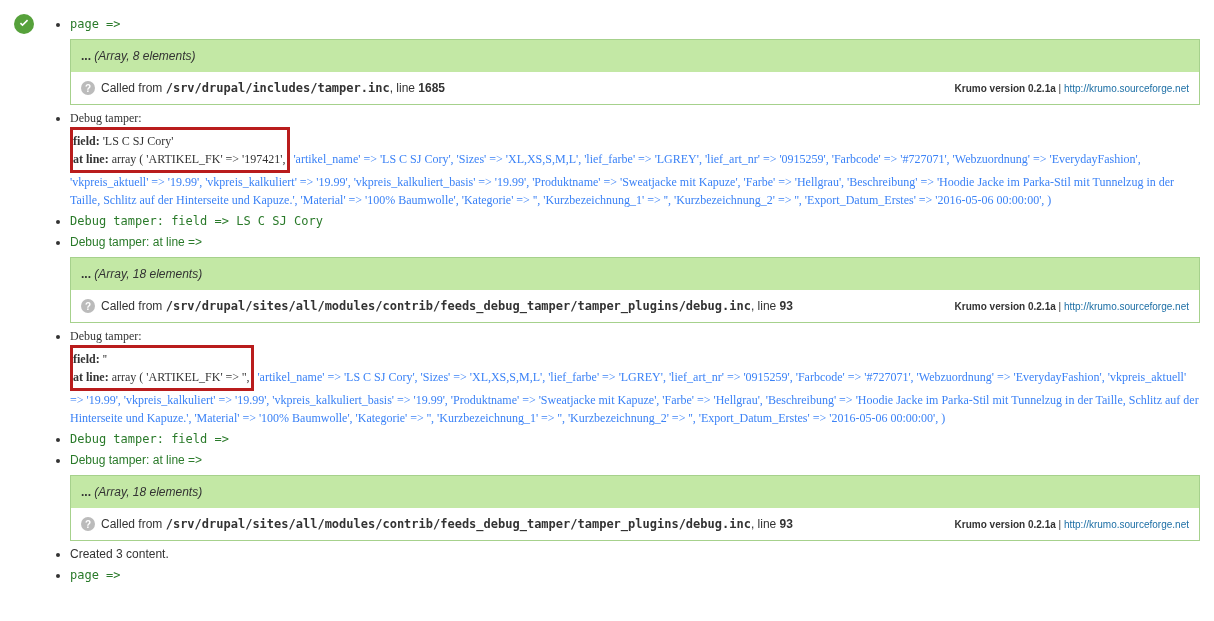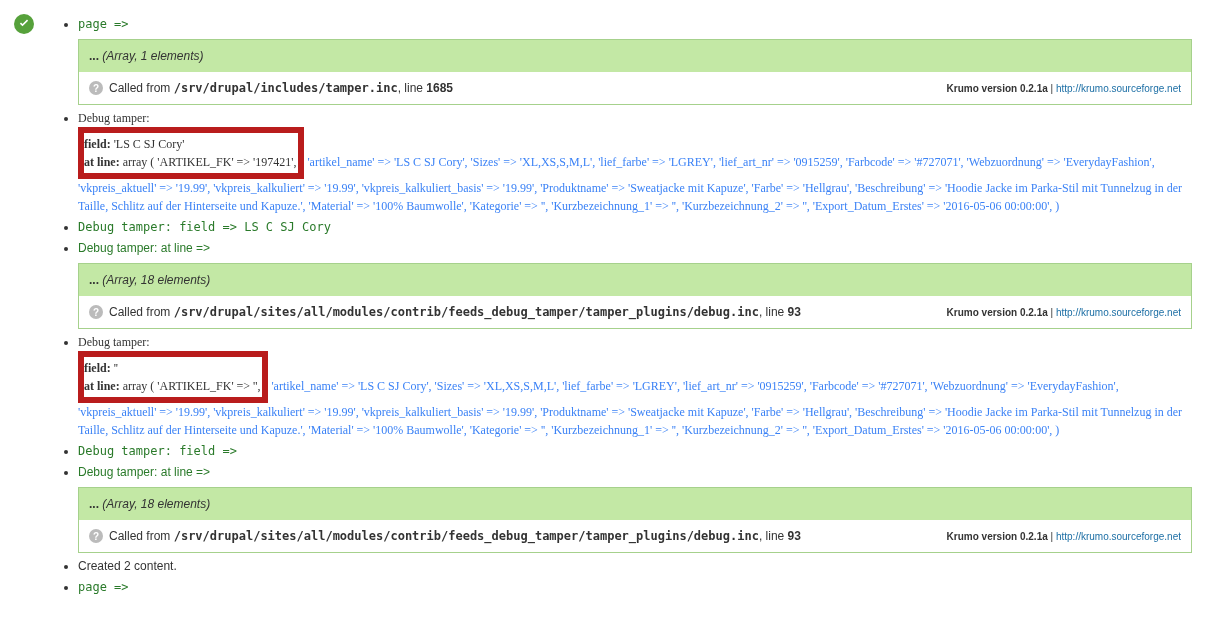--- a/index.html
+++ b/index.html
@@ -3,55 +3,55 @@
 <meta charset="utf-8">
 <style>
 *{box-sizing:border-box}
 body{margin:0;font-family:Verdana,sans-serif;font-size:12px;background:#fff;color:#333}
 .wrap{padding:12px 14px}
 .status-row{display:flex;align-items:flex-start;gap:18px}
 .check-icon{width:20px;height:20px;border-radius:50%;background:#56a13b;display:flex;align-items:center;justify-content:center;color:#fff;font-weight:bold;flex-shrink:0;margin-top:2px}
 .check-icon svg{width:12px;height:12px;fill:#fff}
 .content{flex:1}
 ul.msg{list-style:disc;margin:0;padding-left:18px}
-ul.msg>li{margin:3px 8px;line-height:1.5}
+ul.msg>li{margin:3px 0;line-height:1.5}
 .mono{font-family:Menlo,Consolas,monospace}
 .green-text{color:#2a7a2a}
 .krumo-box{border:1px solid #a6d18c;margin:6px 0 4px 0}
 .krumo-header{background:#c3e8a5;padding:7px 10px;font-size:12px;cursor:pointer}
 .ellipsis{font-weight:bold}
 .krumo-meta{font-style:italic;color:#333}
 .krumo-footer{background:#fff;padding:7px 10px;font-size:12px;display:flex;align-items:center;justify-content:space-between;gap:10px}
 .krumo-left{display:flex;align-items:center;gap:6px}
 .q-icon{width:14px;height:14px;border-radius:50%;background:#bbb;color:#fff;display:inline-flex;align-items:center;justify-content:center;font-size:10px;font-weight:bold}
 .krumo-right{font-size:10px;color:#333}
 .krumo-right a{color:#1d6fa5;text-decoration:none}
 .debug-block{font-family:Liberation Serif, serif}
-.red-box{border:6px solid #b91c1c;display:inline-block;padding:2px 2px 2px 0;margin-bottom:0}
+.red-box{border:3px solid #b91c1c;display:inline-block;padding:2px 2px 2px 0;margin-bottom:0}
 .debug-text{color:#3b82f6}
 </style>
 </head>
 <body>
 
 <div class="wrap">
 <div class="status-row">
   <div class="check-icon">
     <svg viewBox="0 0 16 16">
           <path d="M6 11L2.5 7.5 4 6l2 2 6-6 1.5 1.5z"></path>
         </svg>
   </div>
   <div class="content">
     <ul class="msg">
 
       <li>
         <span class="mono green-text">page =&gt;</span>
         <div class="krumo-box">
           <div class="krumo-header">
             <span class="ellipsis">...</span>
-            <span class="krumo-meta">(Array, 1 elements)</span>
+            <span class="krumo-meta">(Array, 8 elements)</span>
           </div>
           <div class="krumo-footer">
             <div class="krumo-left">
               <span class="q-icon">?</span>
               <span>
                 <span>Called from </span><b class="mono">/srv/drupal/includes/tamper.inc</b><span>, line </span><b>1685</b>
               </span>
             </div>
             <div class="krumo-right">
               <b>Krumo version 0.2.1a</b><span> | </span><a href="#">http://krumo.sourceforge.net</a>
@@ -124,21 +124,21 @@
               </span>
             </div>
             <div class="krumo-right">
               <b>Krumo version 0.2.1a</b><span> | </span><a href="#">http://krumo.sourceforge.net</a>
             </div>
           </div>
         </div>
       </li>
 
       <li>
-        <span>Created 2 content.</span>
+        <span>Created 3 content.</span>
       </li>
 
       <li>
         <span class="mono green-text">page =&gt;</span>
       </li>
 
     </ul>
   </div>
 </div>
 </div>

